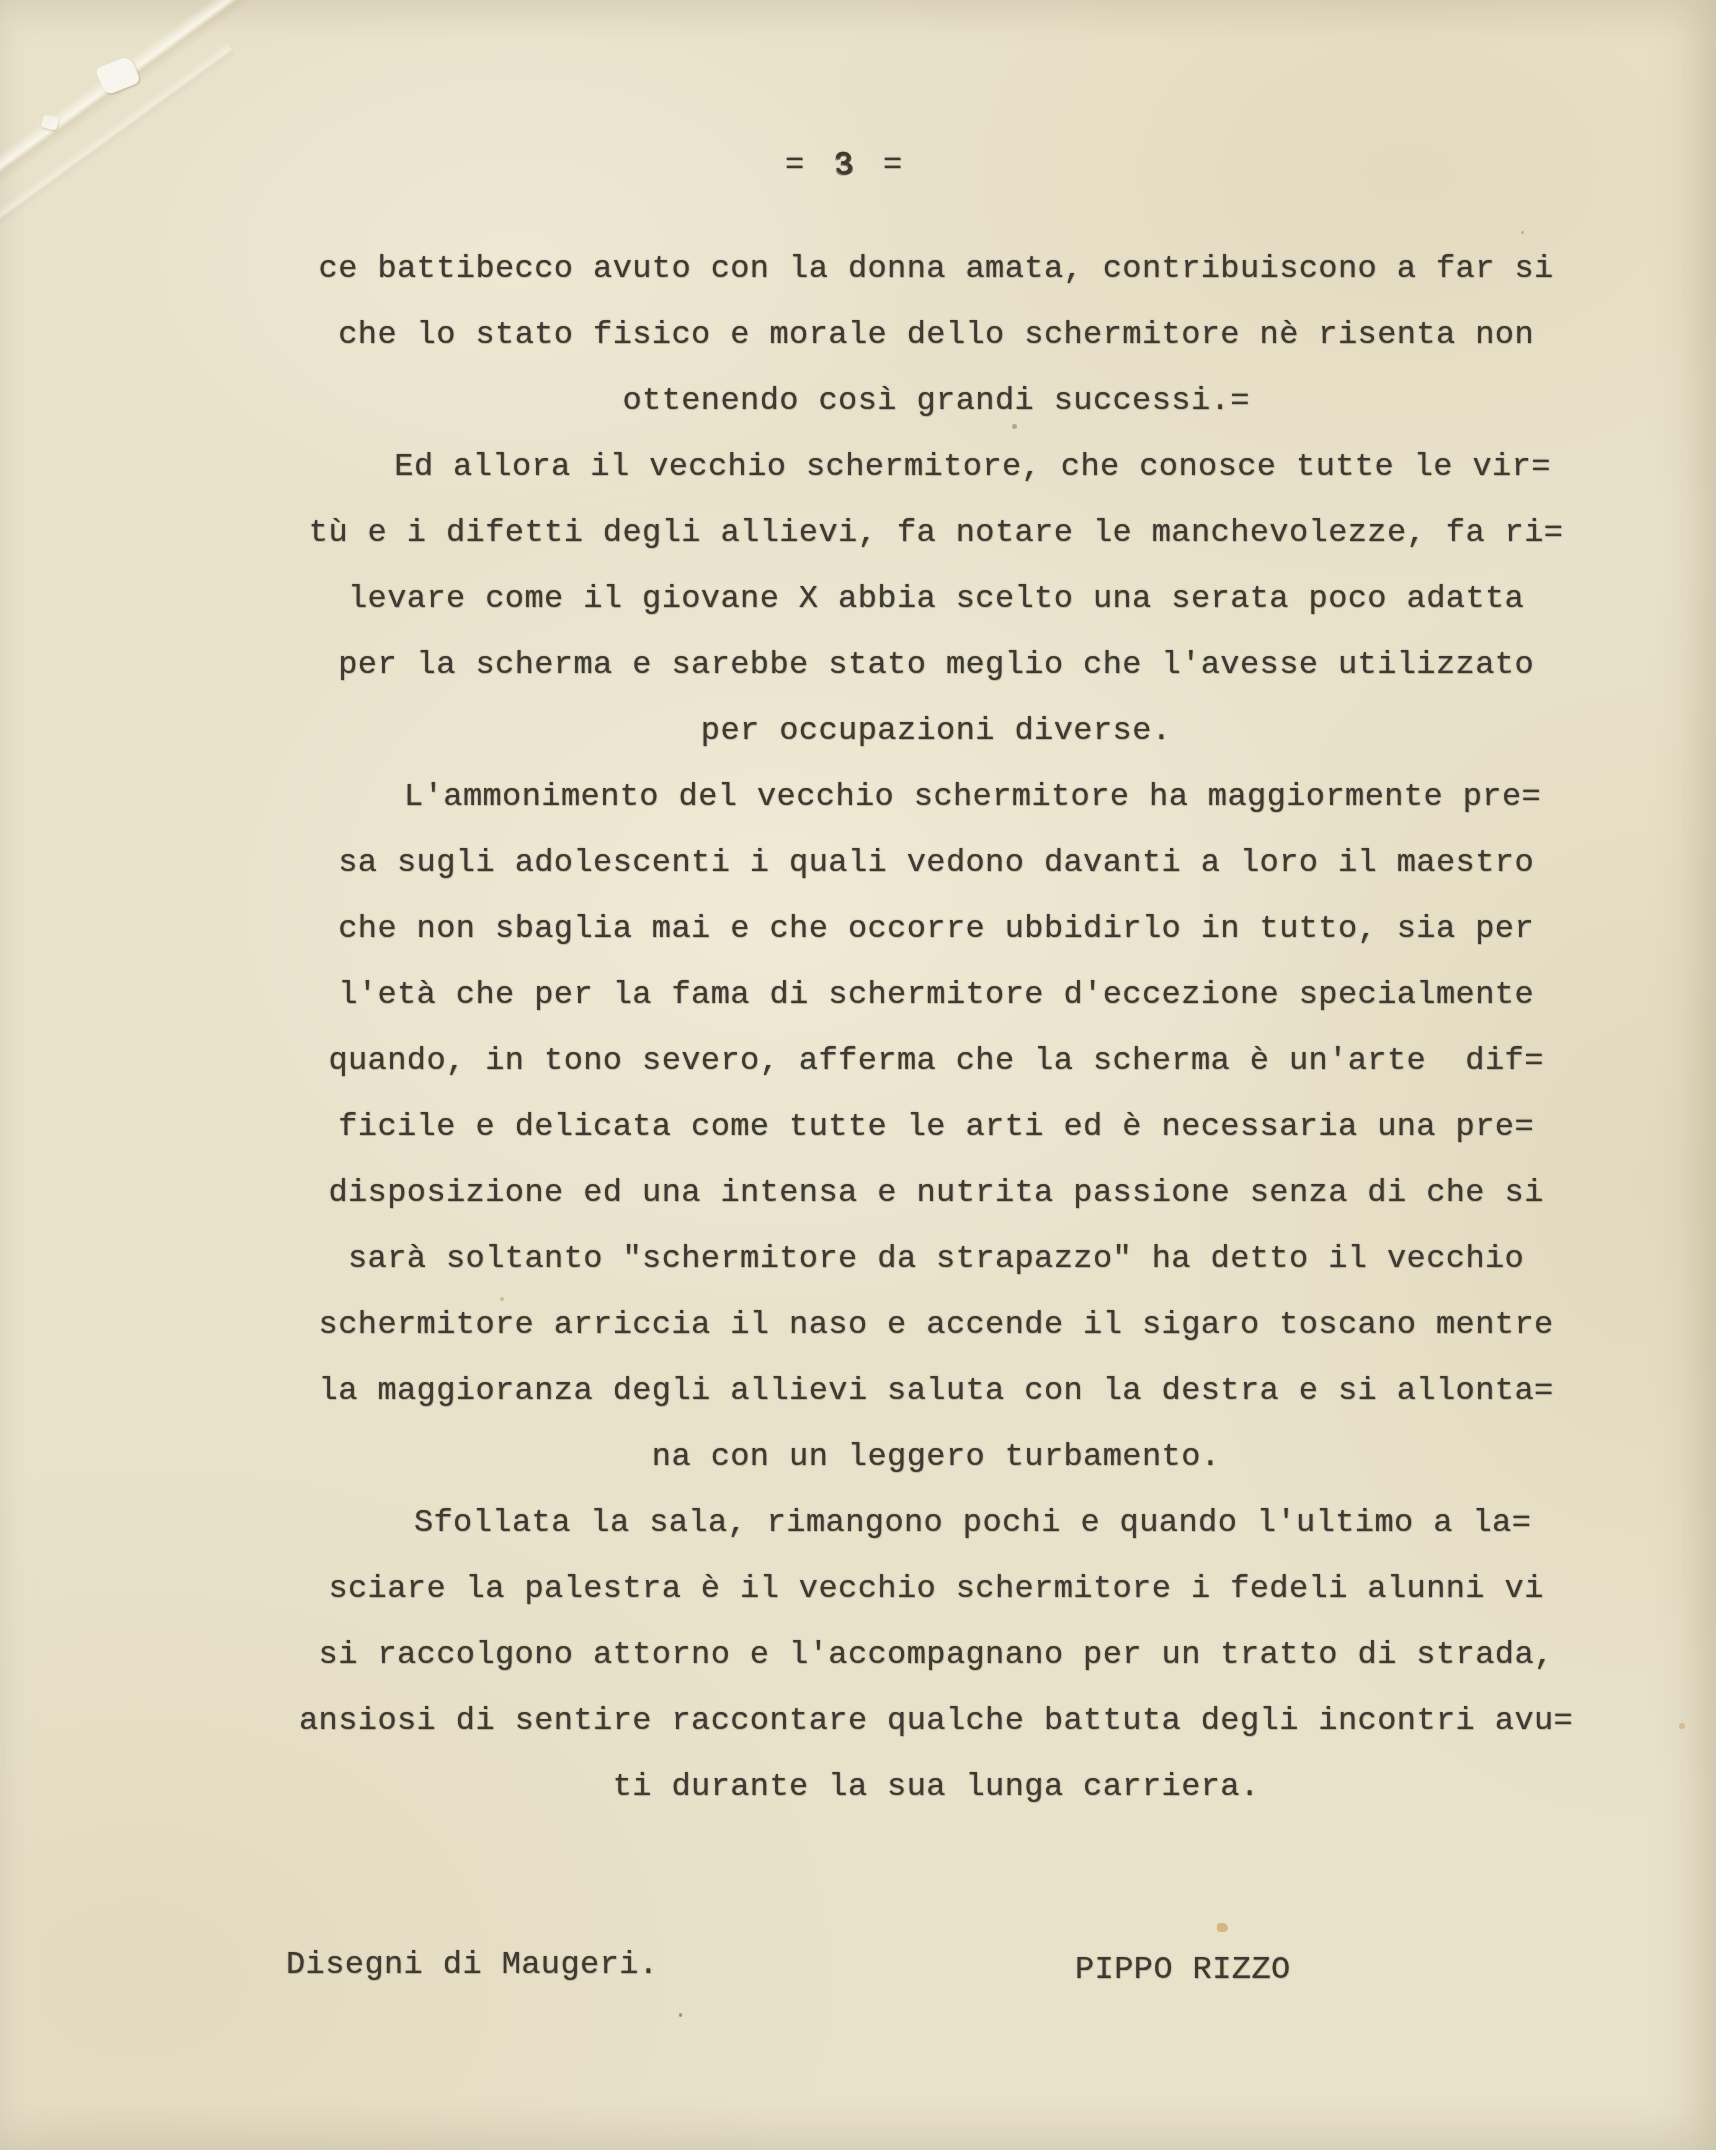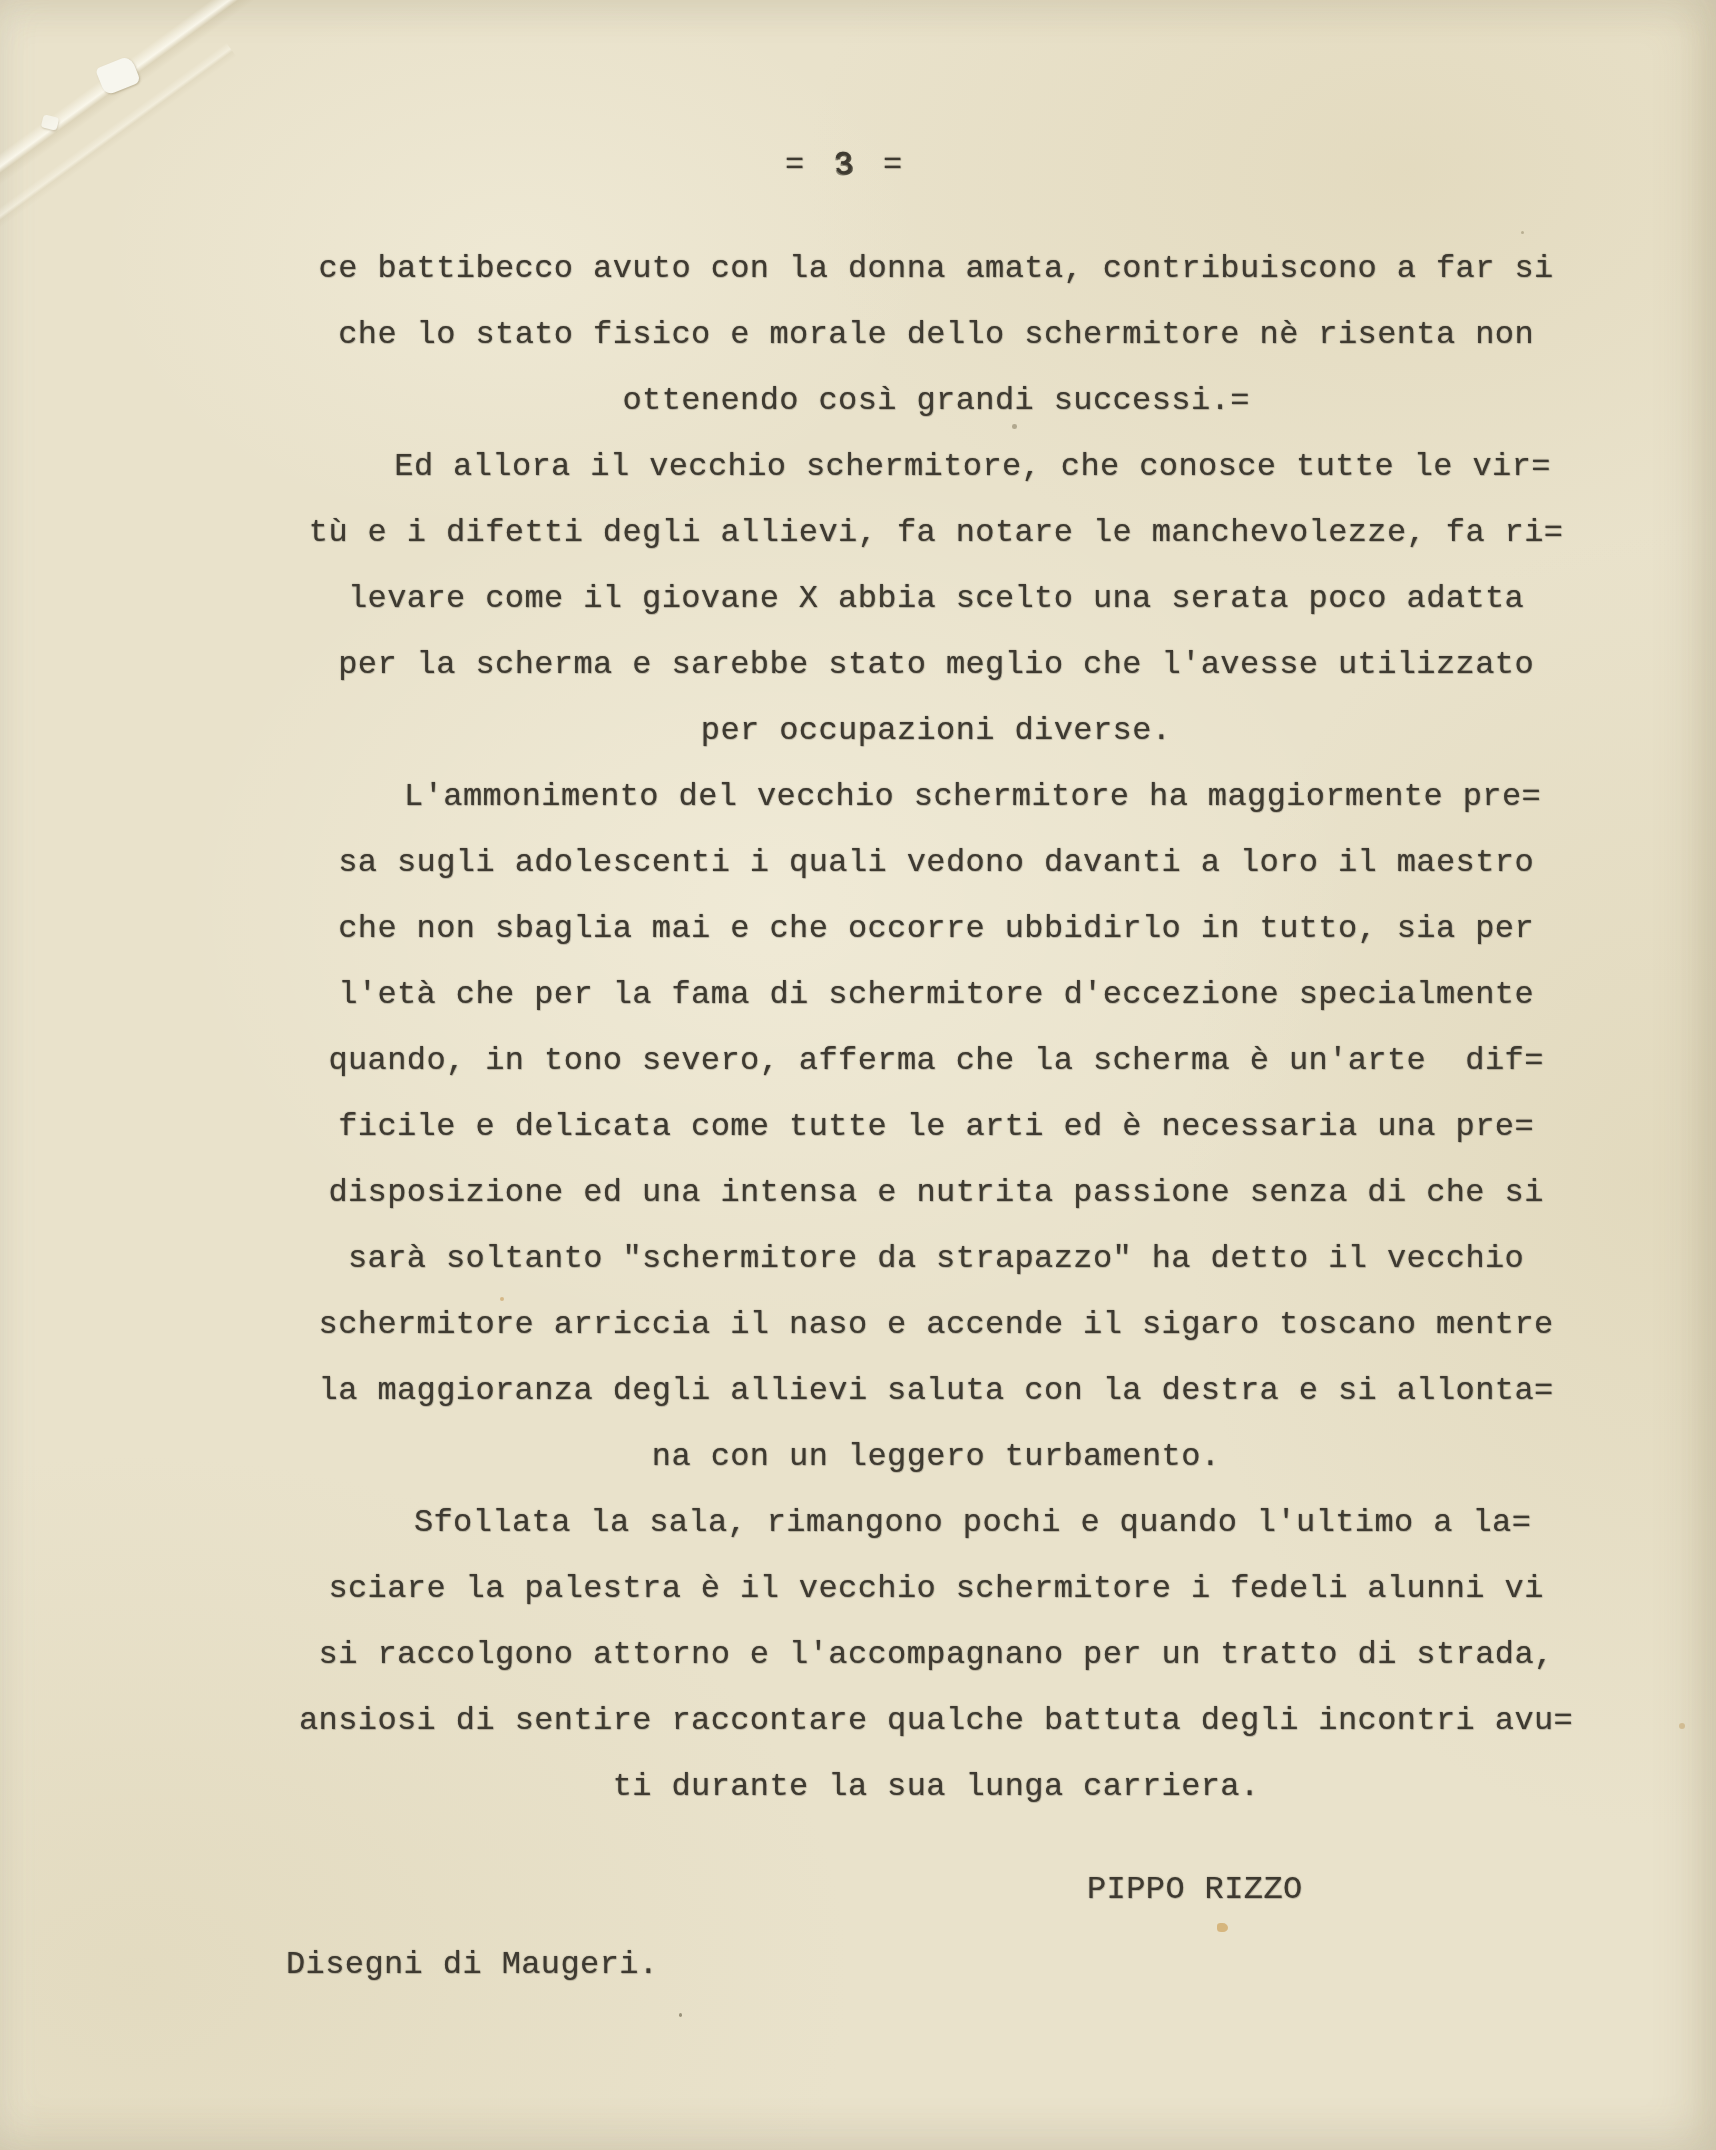--- a/index.html
+++ b/index.html
@@ -65,24 +65,23 @@
   .line{
     height:66px;
     line-height:66px;
   }
   .line.indent{
     text-indent:73px;
   }
   .signature{
     position:absolute;
     left:1075px;
-    top:1857px;
+    top:1937px;
     height:66px;
     line-height:66px;
-    margin-left:12px;
   }
   .credit{
     position:absolute;
     left:286px;
     top:1932px;
     height:66px;
     line-height:66px;
   }
   
   .crease-line{

